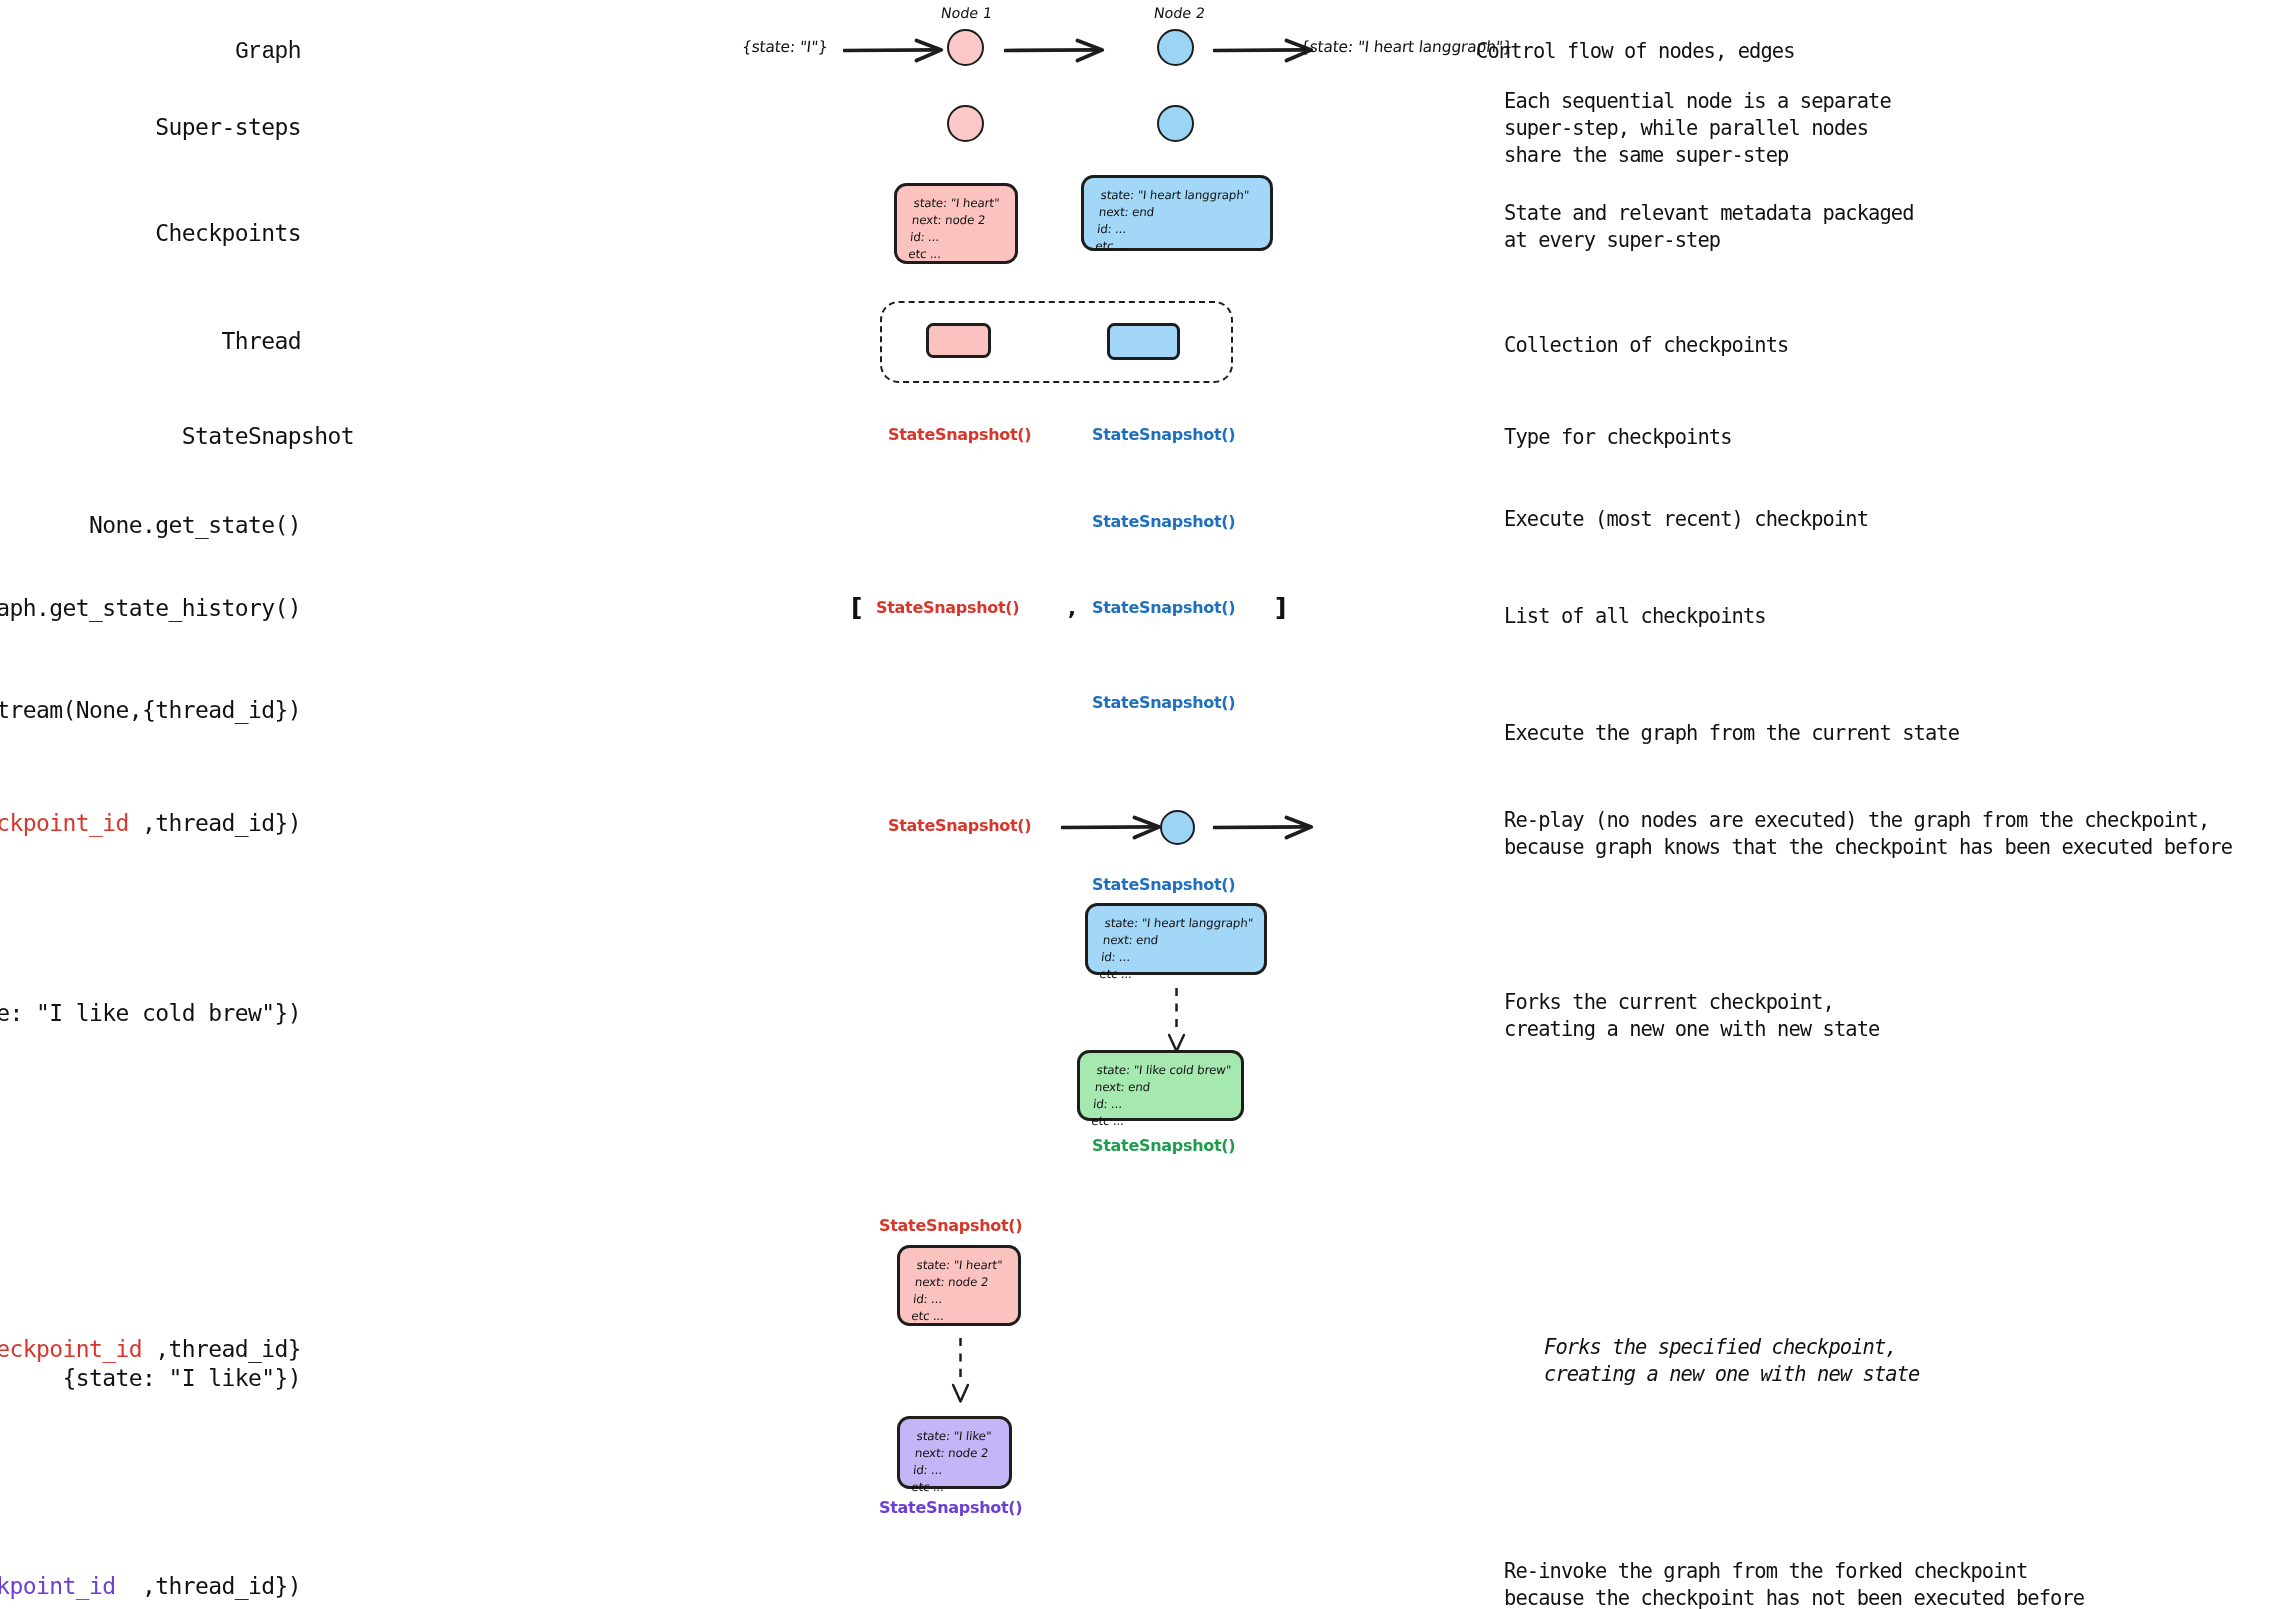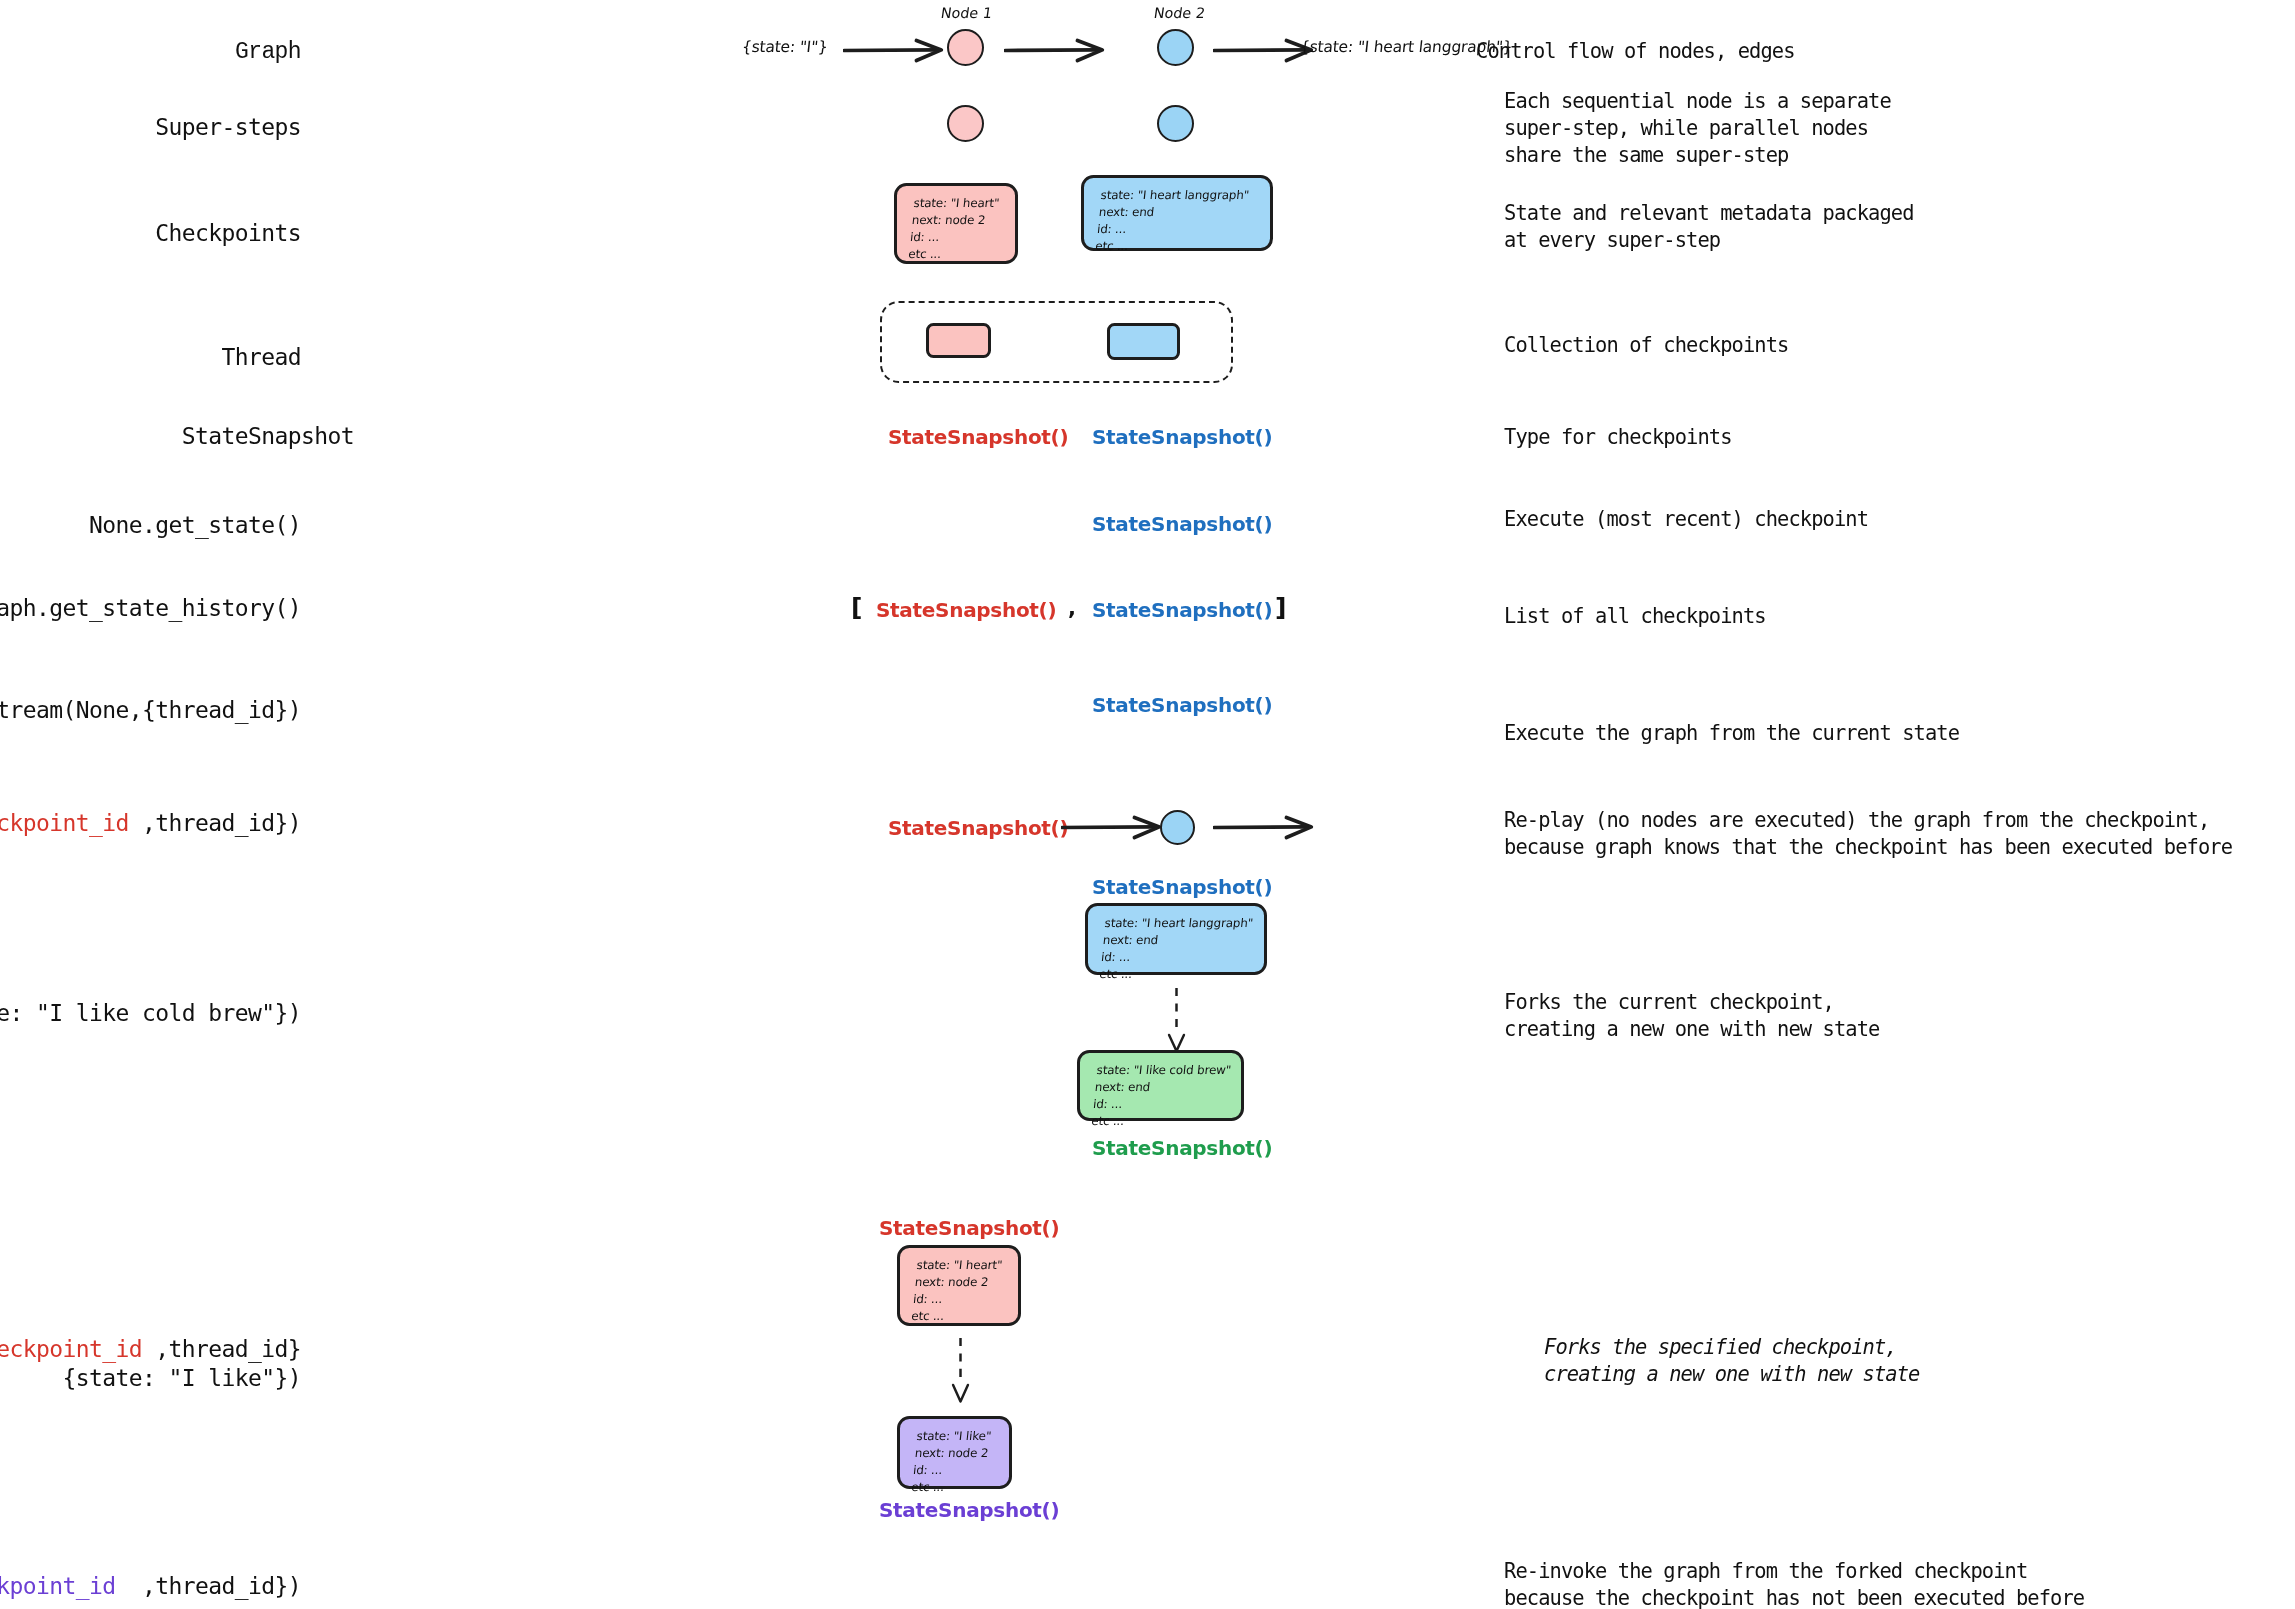--- a/index.html
+++ b/index.html
@@ -34,21 +34,21 @@
     color:#111;
     line-height:1.32;
     white-space:pre-line;
     text-align:left;
   }
 
   
   .snap{
     position:absolute;
     font-family:"DejaVu Sans","Liberation Sans",sans-serif;
-    font-size:20px;
+    font-size:16px;
     font-weight:600;
     letter-spacing:-0.3px;
     white-space:nowrap;
   }
   .snap.red{color:#d6362b;}
   .snap.blue{color:#1f6fbf;}
   .snap.green{color:#1f9d4d;}
   .snap.purple{color:#6b3fd4;}
   .bracket{
     position:absolute;
@@ -165,21 +165,21 @@
 <div class="cbox blue" style="left:1081px;top:175px;width:192px;height:76px;">
   <div class="lines">state: "I heart langgraph"
 next: end
 id: ...
 etc ...</div>
 </div>
 
 <div class="desc" style="left:1504px;top:200px;">State and relevant metadata packaged
 at every super-step</div>
 
-<div class="lbl" style="right:1994px;top:327px;margin-top:16px;">Thread</div>
+<div class="lbl" style="right:1994px;top:327px;">Thread</div>
 <div class="threadbox" style="left:880px;top:301px;width:353px;height:82px;"></div>
 <div class="chip pink" style="left:926px;top:323px;width:65px;height:35px;"></div>
 <div class="chip blue" style="left:1107px;top:323px;width:73px;height:37px;"></div>
 <div class="desc" style="left:1504px;top:332px;">Collection of checkpoints</div>
 
 <div class="lbl" style="right:1941px;top:422px;">StateSnapshot</div>
 <div class="snap red" style="left:888px;top:425px;">StateSnapshot()</div>
 <div class="snap blue" style="left:1092px;top:425px;">StateSnapshot()</div>
 <div class="desc" style="left:1504px;top:424px;">Type for checkpoints</div>
 

